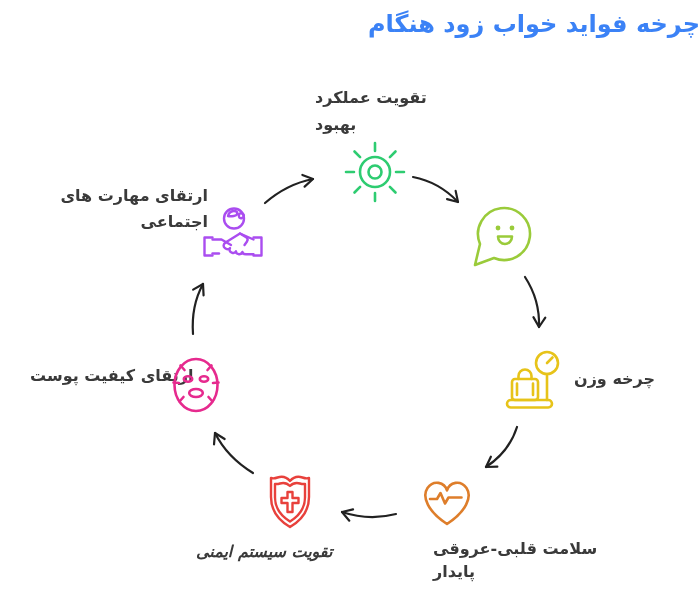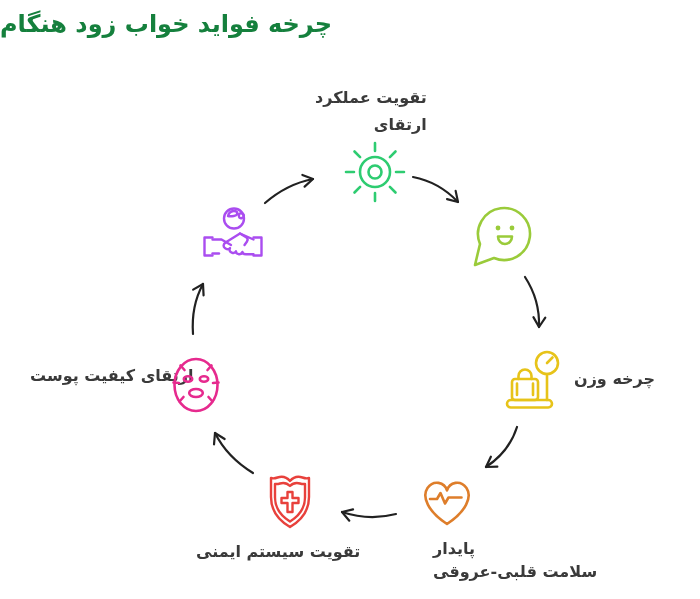--- a/index.html
+++ b/index.html
@@ -1,33 +1,33 @@
 <!DOCTYPE html>
 <html><head>
 <meta charset="utf-8">
 <style>
   html,body{margin:0;padding:0;background:#ffffff;}
   .canvas{
     position:relative;width:700px;height:599px;background:#ffffff;
     font-family:"DejaVu Sans",sans-serif;overflow:hidden;
   }
   .title{
-    position:absolute;top:10px;left:0;width:100%;text-align:left;
-    direction:rtl;font-size:24px;font-weight:bold;color:#15803d;letter-spacing:0.5px;
+    position:absolute;top:10px;left:0;width:100%;text-align:right;
+    direction:rtl;font-size:24px;font-weight:bold;color:#3b82f6;letter-spacing:0.5px;
   }
   .label{
     position:absolute;direction:rtl;font-size:16px;font-weight:bold;
     color:#3a3a3a;line-height:26px;white-space:nowrap;
   }
   .label .line{display:block;}
-  .label-cognitive{left:315px;top:84px;line-height:27px;text-align:right;}
+  .label-cognitive{left:315px;top:84px;line-height:27px;text-align:left;}
   .label-mental{left:538px;top:201px;}
   .label-weight{left:574px;top:366px;}
   .label-cardio{left:433px;top:537px;line-height:23px;text-align:left;}
-  .label-immune{left:196px;top:539px;}
+  .label-immune{left:196px;top:539px;font-style:italic;}
   .label-skin{left:30px;top:363px;}
   .label-social{left:55px;top:183px;width:153px;text-align:right;line-height:26px;}
   .icon{position:absolute;}
   .icon svg{display:block;}
   .icon-cognitive{left:343px;top:140px;}
   .icon-mental{left:472px;top:206px;}
   .icon-weight{left:503px;top:350px;}
   .icon-cardio{left:415px;top:470px;}
   .icon-immune{left:258px;top:470px;}
   .icon-skin{left:164px;top:353px;}
@@ -51,21 +51,21 @@
     <path d="M413,177 Q439,182 458,202" marker-end="url(#ah)"></path>
     <path d="M525,277 Q540,300 539,327" marker-end="url(#ah)"></path>
     <path d="M517,427 Q509,452 486,467" marker-end="url(#ah)"></path>
     <path d="M396,514 Q369,521 342,512" marker-end="url(#ah)"></path>
     <path d="M253,473 Q227,457 215,433" marker-end="url(#ah)"></path>
     <path d="M193,334 Q191,306 203,284" marker-end="url(#ah)"></path>
   </svg>
 
   <div class="label label-cognitive">
     <span class="line">تقویت عملکرد</span>
-    <span class="line">ارتقای</span>
+    <span class="line">بهبود</span>
   </div>
   <span class="icon icon-cognitive">
     <svg width="64" height="64" viewBox="0 0 64 64" fill="none" stroke-width="2.6" stroke-linecap="round" stroke-linejoin="round" stroke="#2ecc71">
       <circle cx="32" cy="32" r="15"></circle>
       <circle cx="32" cy="32" r="6.5"></circle>
       <path d="M53,32h8 M32,11v-8 M11,32h-8 M32,53v8 M46.9,17.1l5.6,-5.6 M17.1,17.1l-5.6,-5.6 M17.1,46.9l-5.6,5.6 M46.9,46.9l5.6,5.6"></path>
     </svg>
   </span>
 
   <span class="icon icon-mental">
@@ -86,22 +86,22 @@
       <path d="M44,13 L49.5,7.5"></path>
       <path d="M44,24 V50"></path>
       <rect x="4" y="50" width="45" height="7.5" rx="3.75"></rect>
       <rect x="9" y="29" width="26" height="21" rx="3"></rect>
       <path d="M15.5,29 v-3 a6.5,6.5 0 0 1 13,0 v3"></path>
       <path d="M14,33.5 V45 M30,33.5 V45"></path>
     </svg>
   </span>
 
   <div class="label label-cardio">
+    <span class="line">سلامت قلبی-عروقی</span>
     <span class="line">پایدار</span>
-    <span class="line">سلامت قلبی-عروقی</span>
   </div>
   <span class="icon icon-cardio">
     <svg width="64" height="64" viewBox="0 0 64 64" fill="none" stroke-width="2.6" stroke-linecap="round" stroke-linejoin="round" stroke="#de7e2b">
       <path d="M32,54 C13,41.5 6.5,27 12.5,18 C18.5,9.5 29.5,12 32,20.5 C34.5,12 45.5,9.5 51.5,18 C57.5,27 51,41.5 32,54 Z"></path>
       <polyline points="15,29 22,29 25.5,23 30,33.5 33.5,27.5 46.5,27.5"></polyline>
     </svg>
   </span>
 
   <div class="label label-immune">
     <span class="line">تقویت سیستم ایمنی</span>
@@ -120,20 +120,24 @@
   <span class="icon icon-skin">
     <svg width="64" height="64" viewBox="0 0 64 64" fill="none" stroke-width="2.6" stroke-linecap="round" stroke-linejoin="round" stroke="#e62a8e">
       <ellipse cx="32" cy="32" rx="21.5" ry="26"></ellipse>
       <ellipse cx="24" cy="26" rx="4.2" ry="2.7"></ellipse>
       <ellipse cx="40" cy="26" rx="4.2" ry="2.7"></ellipse>
       <ellipse cx="32" cy="40" rx="6.8" ry="4"></ellipse>
       <path d="M16.5,12.5 L20.5,17 M47.5,12.5 L43.5,17 M9.5,29.5 L15,30 M54.5,29.5 L49,30 M15.5,48.5 L19.5,44 M48.5,48.5 L44.5,44"></path>
     </svg>
   </span>
 
+  <div class="label label-social">
+    <span class="line">ارتقای مهارت های</span>
+    <span class="line">اجتماعی</span>
+  </div>
   <span class="icon icon-social">
     <svg width="64" height="64" viewBox="0 0 64 64" fill="none" stroke-width="2.4" stroke-linecap="round" stroke-linejoin="round" stroke="#aa4df0">
       <circle cx="33" cy="13.5" r="10"></circle>
       <path d="M27,11 Q28,6.5 32.5,6 Q36,5.8 36.3,8.2 Q36.5,10.5 32.8,11 Q29,11.5 27,11 Z"></path>
       <path d="M38,9 Q40.8,7.2 42.6,9.8 Q43.6,12 41,13 Q38.4,13.8 38,11.5 Z"></path>
       <path d="M11.5,32.5 H3.5 V50.5 H11.5"></path>
       <path d="M52.5,32.5 H60.5 V50.5 H52.5"></path>
       <path d="M11.5,34.5 H20.5 L30,40"></path>
       <path d="M11.5,48.5 H18"></path>
       <path d="M52.5,34.5 L39,28.5 L24.5,37.5"></path>

